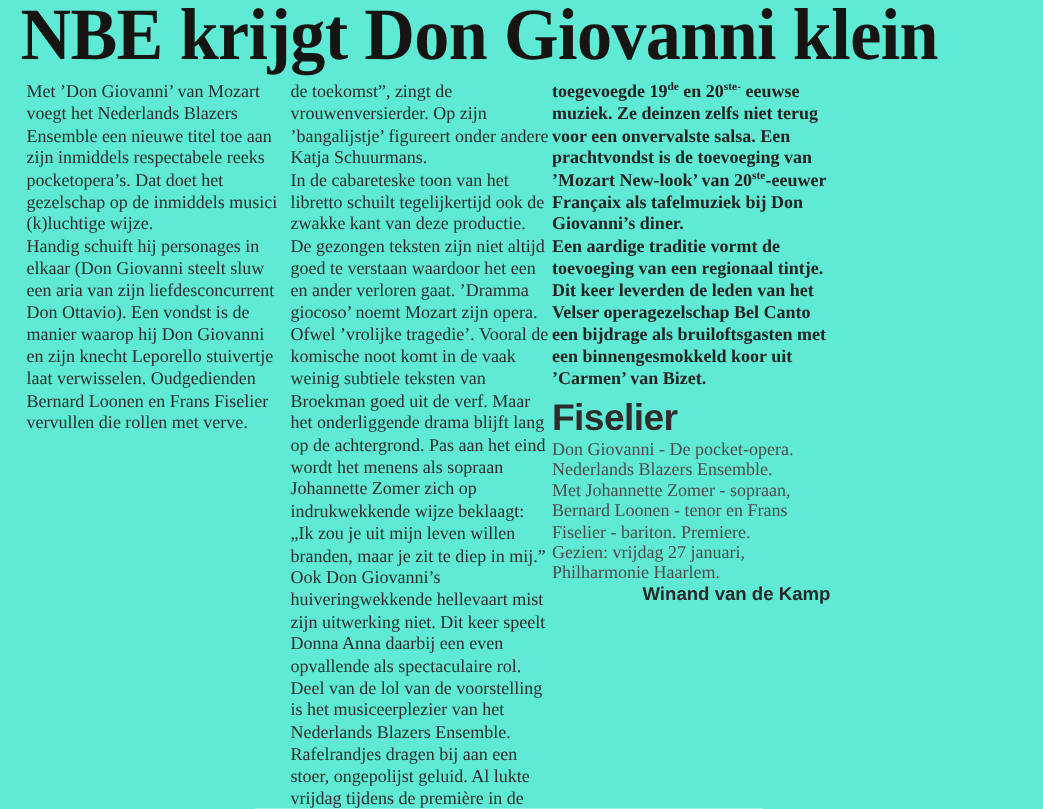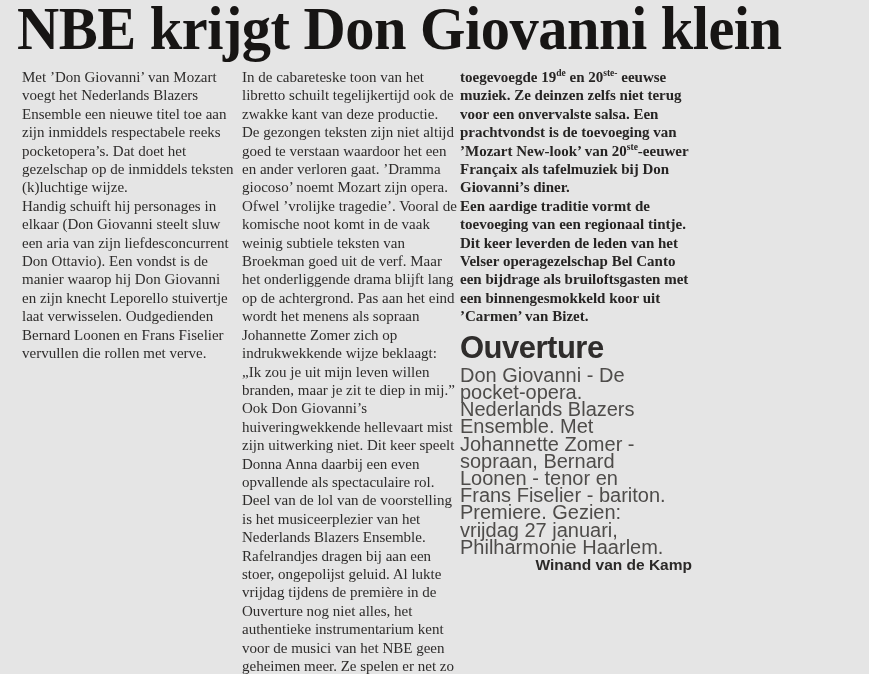--- a/index.html
+++ b/index.html
@@ -1,20 +1,20 @@
 <!DOCTYPE html>
 <html><head>
 <meta charset="utf-8">
 <style>
   html, body { margin: 0; padding: 0; background: #ffffff; }
   .clip {
     position: relative;
     width: 869px;
     height: 674px;
-    background: #e5e5e5;
+    background: #5eead4;
     overflow: hidden;
     font-family: "Liberation Serif", serif;
   }
   .headline {
     position: absolute;
     left: 17px;
     top: -4px;
     margin: 0;
     font-family: "Liberation Serif", serif;
     font-size: 59px;
@@ -56,55 +56,57 @@
     margin: 0 0 3px 0;
     font-size: 31px;
     line-height: 33px;
     font-weight: bold;
     letter-spacing: -0.5px;
     color: #2f2d2c;
   }
   .review-details {
     margin: 0;
     width: 206px;
-    font-size: 20px;
+    font-size: 15px;
     line-height: 17.2px;
     color: #4e4c4a;
+    font-family: Liberation Serif, serif;
   }
   .review-byline {
     margin: 0;
     font-size: 15.5px;
     line-height: 18px;
     font-weight: bold;
     color: #2b2928;
     text-align: right;
   }
 </style>
 </head>
 <body>
 
 <div class="clip">
 
   <h1 class="headline">NBE krijgt Don Giovanni klein</h1>
 
   <div class="col col-1">
-    <p>Met ’Don Giovanni’ van Mozart voegt het Nederlands Blazers Ensemble een nieuwe titel toe aan zijn inmiddels respectabele reeks pocketopera’s. Dat doet het gezelschap op de inmiddels teksten (k)luchtige wijze.</p>
+    <p>Met ’Don Giovanni’ van Mozart voegt het Nederlands Blazers Ensemble een nieuwe titel toe aan zijn inmiddels respectabele reeks pocketopera’s. Dat doet het gezelschap op de inmiddels musici (k)luchtige wijze.</p>
     <p>Handig schuift hij personages in elkaar (Don Giovanni steelt sluw een aria van zijn liefdesconcurrent Don Ottavio). Een vondst is de manier waarop hij Don Giovanni en zijn knecht Leporello stuivertje laat verwisselen. Oudgedienden Bernard Loonen en Frans Fiselier vervullen die rollen met verve.</p>
 
   </div>
 
   <div class="col col-2">
+    <p>de toekomst”, zingt de vrouwenversierder. Op zijn ’bangalijstje’ figureert onder andere Katja Schuurmans.</p>
     <p>In de cabareteske toon van het libretto schuilt tegelijkertijd ook de zwakke kant van deze productie. De gezongen teksten zijn niet altijd goed te verstaan waardoor het een en ander verloren gaat. ’Dramma giocoso’ noemt Mozart zijn opera. Ofwel ’vrolijke tragedie’. Vooral de komische noot komt in de vaak weinig subtiele teksten van Broekman goed uit de verf. Maar het onderliggende drama blijft lang op de achtergrond. Pas aan het eind wordt het menens als sopraan Johannette Zomer zich op indrukwekkende wijze beklaagt: „Ik zou je uit mijn leven willen branden, maar je zit te diep in mij.” Ook Don Giovanni’s huiveringwekkende hellevaart mist zijn uitwerking niet. Dit keer speelt Donna Anna daarbij een even opvallende als spectaculaire rol.</p>
     <p>Deel van de lol van de voorstelling is het musiceerplezier van het Nederlands Blazers Ensemble. Rafelrandjes dragen bij aan een stoer, ongepolijst geluid. Al lukte vrijdag tijdens de première in de Ouverture nog niet alles, het authentieke instrumentarium kent voor de musici van het NBE geen geheimen meer. Ze spelen er net zo gemakkelijk Mozarts noten op als</p>
   </div>
 
   <div class="col col-3">
     <p class="article-bold"><span>toegevoegde 19</span><sup>de</sup><span> en 20</span><sup>ste-</sup><span> eeuwse muziek. Ze deinzen zelfs niet terug voor een onvervalste salsa. Een prachtvondst is de toevoeging van ’Mozart New-look’ van 20</span><sup>ste</sup><span>-eeuwer Françaix als tafelmuziek bij Don Giovanni’s diner.</span></p>
     <p class="article-bold">Een aardige traditie vormt de toevoeging van een regionaal tintje. Dit keer leverden de leden van het Velser operagezelschap Bel Canto een bijdrage als bruiloftsgasten met een binnengesmokkeld koor uit ’Carmen’ van Bizet.</p>
 
     <div class="review">
-      <h2 class="review-title">Ouverture</h2>
+      <h2 class="review-title">Fiselier</h2>
       <p class="review-details">Don Giovanni - De pocket-opera. Nederlands Blazers Ensemble. Met Johannette Zomer - sopraan, Bernard Loonen - tenor en Frans Fiselier - bariton. Premiere. Gezien: vrijdag 27 januari, Philharmonie Haarlem.</p>
       <p class="review-byline">Winand van de Kamp</p>
     </div>
   </div>
 
 </div>
 
 </body></html>

